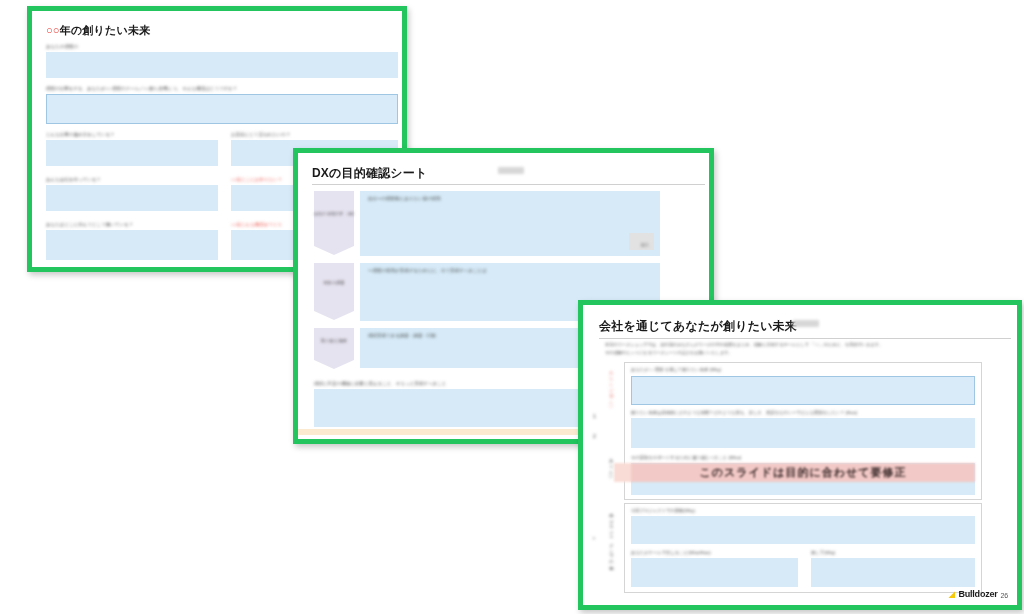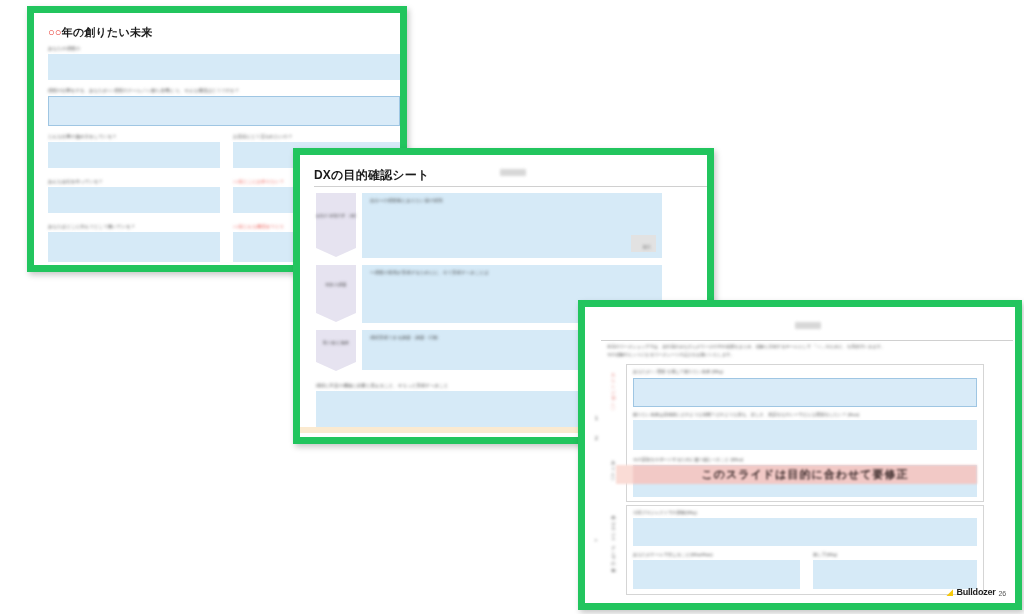--- a/index.html
+++ b/index.html
@@ -10,21 +10,21 @@
     font-family:"Liberation Sans","DejaVu Sans",sans-serif;
     overflow:hidden;
     position:relative;
   }
   .stage{position:absolute;inset:0;}
 
   
   .slide{
     position:absolute;
     background:#ffffff;
-    border:7px solid #22c55e;
+    border:5px solid #22c55e;
     box-shadow:2px 3px 6px rgba(0,0,0,.22);
     box-sizing:border-box;
     overflow:hidden;
   }
   .slide-title{
     font-weight:bold;
     color:#1a1a1a;
     letter-spacing:.2px;
     white-space:nowrap;
   }
@@ -181,20 +181,21 @@
     <div class="field" style="left:62px;top:175px;width:300px;height:40px;"></div>
     <div class="blur soft" style="position:absolute;left:70px;top:180px;font-size:4.5px;">現状実現できる課題・課題・行動</div>
 
     <div class="blur soft" style="position:absolute;left:16px;top:228px;font-size:4.5px;">現状に不足の機能に必要と思えること、そもっと実現すべきこと</div>
     <div class="field" style="left:16px;top:236px;width:346px;height:38px;"></div>
 
     <div class="footband" style="bottom:4px;"></div>
   </section>
 
   <section class="slide" id="slide3">
+    <div class="slide-title">会社を通じてあなたが創りたい未来</div>
     <div class="hdr-tag" style="left:210px;top:15px;width:26px;height:7px;"></div>
     <div class="hdr-rule" style="left:16px;top:33px;width:412px;"></div>
 
     <div class="blur soft" style="position:absolute;left:22px;top:37px;font-size:4.2px;">本日のワークショップでは、全社員のみなさんがワークの中の理想をまとめ、理解と共有するチームとして 「○○」のために、を目的でいきます。</div>
     <div class="blur soft" style="position:absolute;left:22px;top:45px;font-size:4.2px;">その理解のヒントになるワークシートの記入をお願いいたします。</div>
 
     <div class="blur soft" style="position:absolute;left:10px;top:108px;font-size:5px;">1</div>
     <div class="blur soft" style="position:absolute;left:10px;top:128px;font-size:5px;">2</div>
     <div class="blur soft v" style="position:absolute;left:26px;top:62px;font-size:4.2px;color:#e8918a;">あなたが創りたい未来</div>
     <div class="blur soft v" style="position:absolute;left:26px;top:150px;font-size:4.2px;">ありたい姿</div>

